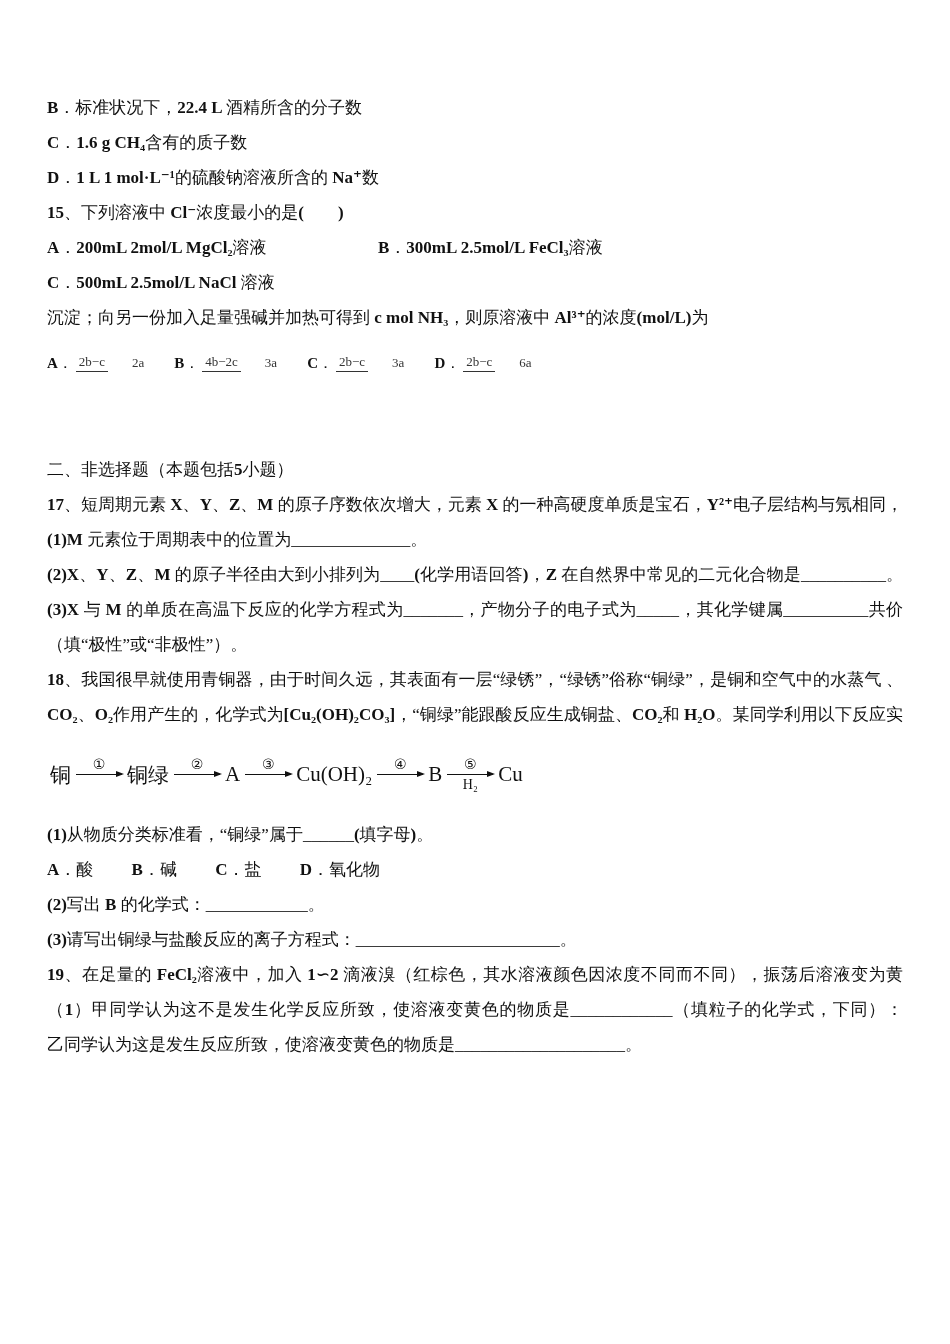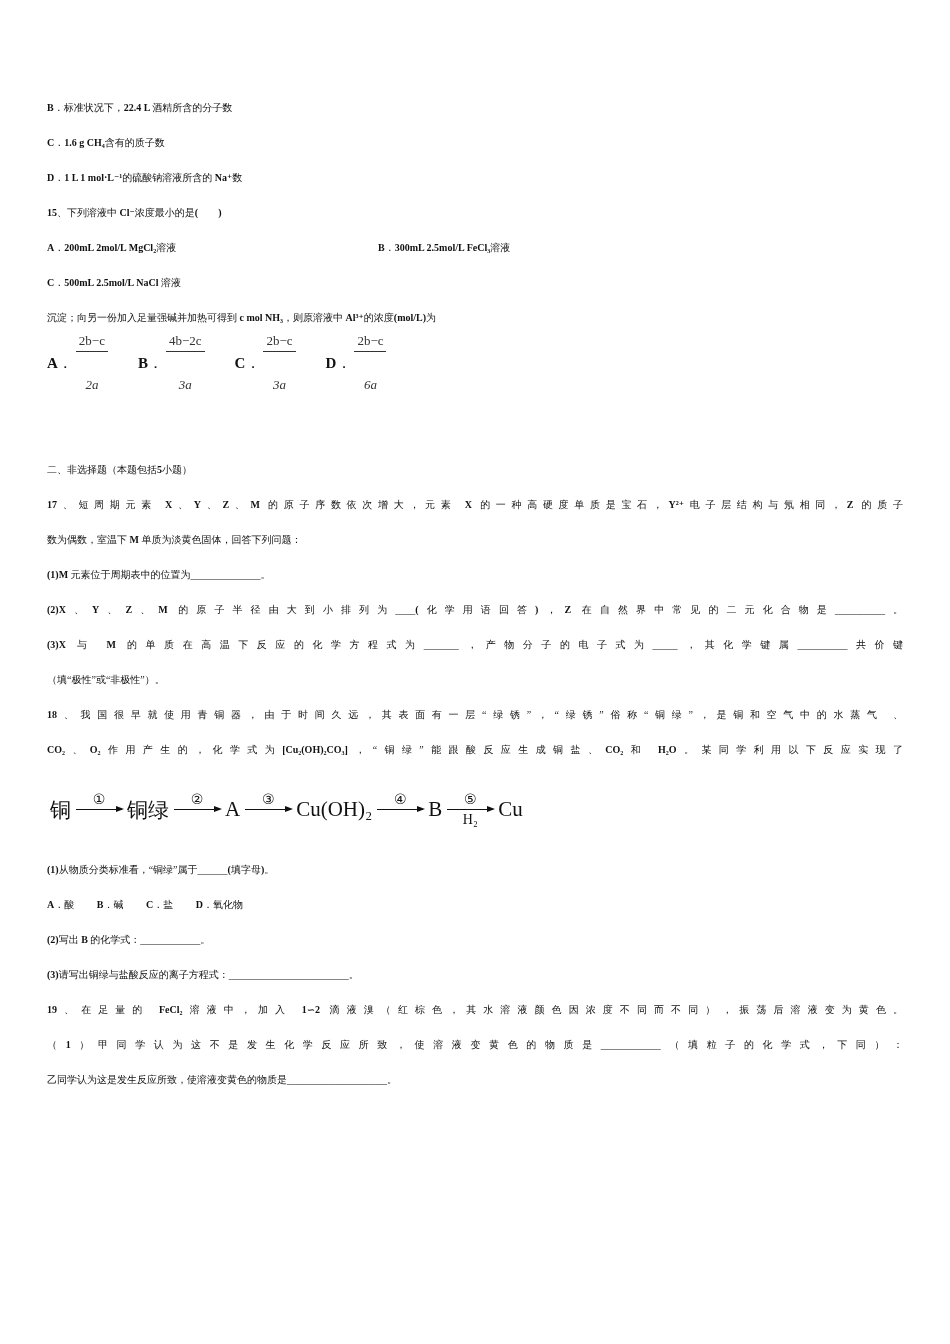--- a/index.html
+++ b/index.html
@@ -9,43 +9,43 @@
     font-family:"Liberation Serif","DejaVu Serif",serif;
     color:#111111;
   }
   .page {
     width:950px; height:1344px;
     background:#ffffff;
     padding:90px 47px 0 47px;
     overflow:hidden;
   }
   .line {
-    font-size:10px;
+    font-size:17px;
     line-height:35px;
     height:35px;
     overflow:hidden;
     white-space:pre-wrap;
     text-align:left;
   }
   .j { text-align:justify; text-align-last:justify; }
   .cols { display:flex; }
   .cleft { width:331px; flex:none; }
   .cright { flex:none; }
   b { font-weight:bold; }
 
   
   .frac-row { height:56px; display:flex; align-items:center; }
   .opt { display:inline-flex; align-items:center; margin-right:30px; font-size:15px; }
   .opt-label { line-height:1; }
   .frac {
-    display:inline-flex; flex-direction:column; align-items:center;
+    display:inline-flex; flex-direction:row; align-items:center;
     font-size:13px; line-height:1.25; color:#333; margin-left:3px;gap:24px;
   }
   .frac .num { border-bottom:1px solid #333; padding:0 3px 1px; }
-  .frac .den { padding-top:1px;font-style:italic; }
+  .frac .den { padding-top:1px; }
 
   
   .diagram { height:85px; display:flex; align-items:center; font-size:21px; }
   .dnode { margin:0 3px; }
   .darrow { display:inline-flex; flex-direction:column; align-items:center; margin:0 2px; }
   .dtop, .dbot { height:19px; line-height:19px; font-size:14px; }
   .dtop { font-family:"DejaVu Sans",sans-serif; }
   .dshaft { position:relative; width:46px; height:0; border-top:1.6px solid #111; }
   .dshaft::after {
     content:""; position:absolute; right:-2px; top:-4.5px;
@@ -93,21 +93,20 @@
           <span class="opt-label"><b>D</b>．</span>
           <span class="frac">
             <span class="num">2b−c</span>
             <span class="den">6a</span>
           </span>
         </span>
       </div>
       <div style="height: 61px;"></div>
       <div class="line">二、非选择题（本题包括<b>5</b>小题）</div>
       <div class="line j"><b>17</b>、短周期元素<b> X</b>、<b>Y</b>、<b>Z</b>、<b>M </b>的原子序数依次增大，元素<b> X </b>的一种高硬度单质是宝石，<b>Y²⁺</b>电子层结构与氖相同，<b>Z </b>的质子</div>
-      <div class="line">数为偶数，室温下<b> M </b>单质为淡黄色固体，回答下列问题：</div>
       <div class="line"><b>(1)M </b>元素位于周期表中的位置为______________。</div>
       <div class="line j"><b>(2)X</b>、<b>Y</b>、<b>Z</b>、<b>M </b>的原子半径由大到小排列为____<b>(</b>化学用语回答<b>)</b>，<b>Z </b>在自然界中常见的二元化合物是__________。</div>
       <div class="line j"><b>(3)X </b>与<b> M </b>的单质在高温下反应的化学方程式为_______，产物分子的电子式为_____，其化学键属__________共价键</div>
       <div class="line">（填“极性”或“非极性”）。</div>
       <div class="line j"><b>18</b>、我国很早就使用青铜器，由于时间久远，其表面有一层“绿锈”，“绿锈”俗称“铜绿”，是铜和空气中的水蒸气 、</div>
       <div class="line j"><b>CO₂</b>、<b>O₂</b>作用产生的，化学式为<b>[Cu₂(OH)₂CO₃]</b>，“铜绿”能跟酸反应生成铜盐、<b>CO₂</b>和<b> H₂O</b>。某同学利用以下反应实现了</div>
       <div class="diagram">
         <span class="dnode">铜</span>
         <span class="darrow">
           <span class="dtop">①</span>

